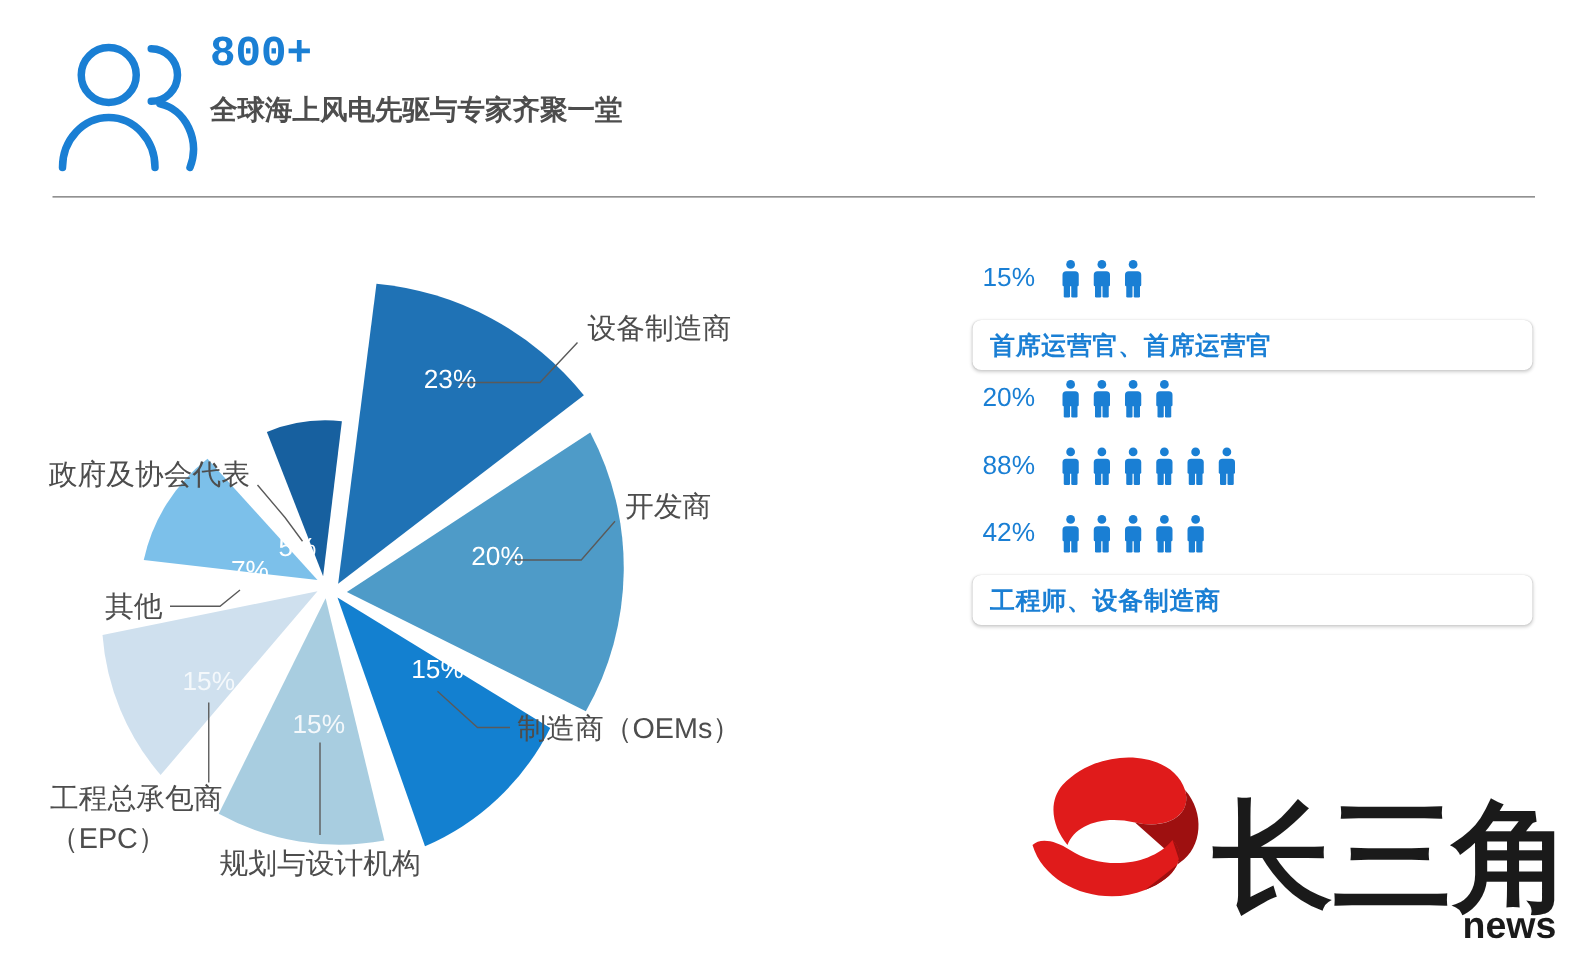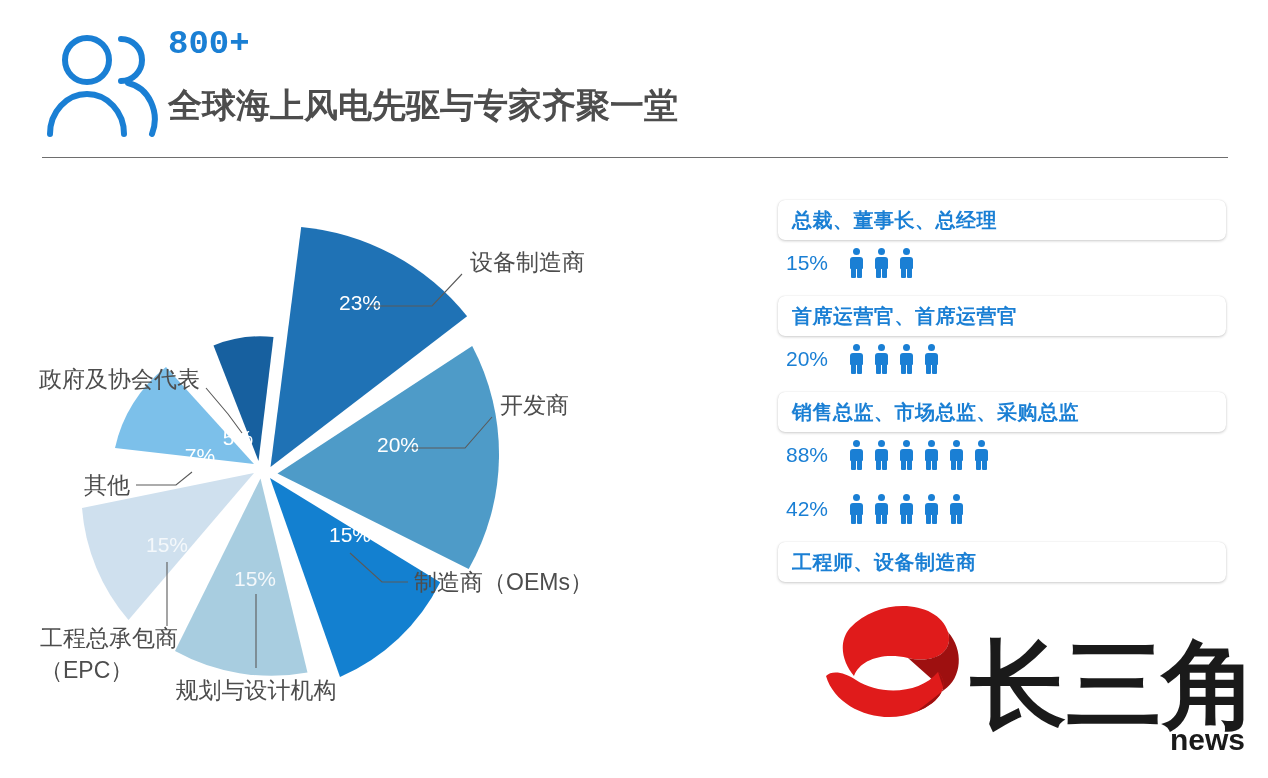--- a/index.html
+++ b/index.html
@@ -38,25 +38,25 @@
     font-family: Liberation Mono, monospace;
   }
   #header-count {
     font-size: 34px;
     font-weight: bold;
     color: #1a7fd4;
     line-height: 44px;
     letter-spacing: 0px;
   }
   #header-title {
-    font-size: 34px;
+    font-size: 22px;
     font-weight: bold;
     color: #4d4d4d;
     line-height: 48px;
-    margin-top: 18px;
+    margin-top: 0;
     white-space: nowrap;
   }
   #header-divider {
     position: absolute;
     left: 42px;
     top: 157px;
     width: 1186px;
     height: 1px;
     background: #6e6e6e;
   }
@@ -242,23 +242,20 @@
     <text class="pie-label" x="20" y="456" text-anchor="start">工程总承包商</text>
     <text class="pie-label" x="20" y="488" text-anchor="start">（EPC）</text>
     <text class="pie-label" x="110" y="303" text-anchor="end">其他</text>
     <text class="pie-label" x="180" y="197" text-anchor="end">政府及协会代表</text>
   </svg>
 </div>
 
 <div id="roles-panel">
 
   <div class="role-block">
-    <div class="role-card">
-      <span class="role-label">总裁、董事长、总经理</span>
-    </div>
     <div class="role-stat">
       <span class="role-pct">15%</span>
       <span class="figures">
         <span class="figure">
             <span class="head"></span>
             <span class="body"></span>
             <span class="leg-l"></span>
             <span class="leg-r"></span>
           </span>
         <span class="figure">
@@ -306,23 +303,20 @@
             <span class="head"></span>
             <span class="body"></span>
             <span class="leg-l"></span>
             <span class="leg-r"></span>
           </span>
       </span>
     </div>
   </div>
 
   <div class="role-block">
-    <div class="role-card">
-      <span class="role-label">销售总监、市场总监、采购总监</span>
-    </div>
     <div class="role-stat">
       <span class="role-pct">88%</span>
       <span class="figures">
         <span class="figure">
             <span class="head"></span>
             <span class="body"></span>
             <span class="leg-l"></span>
             <span class="leg-r"></span>
           </span>
         <span class="figure">

